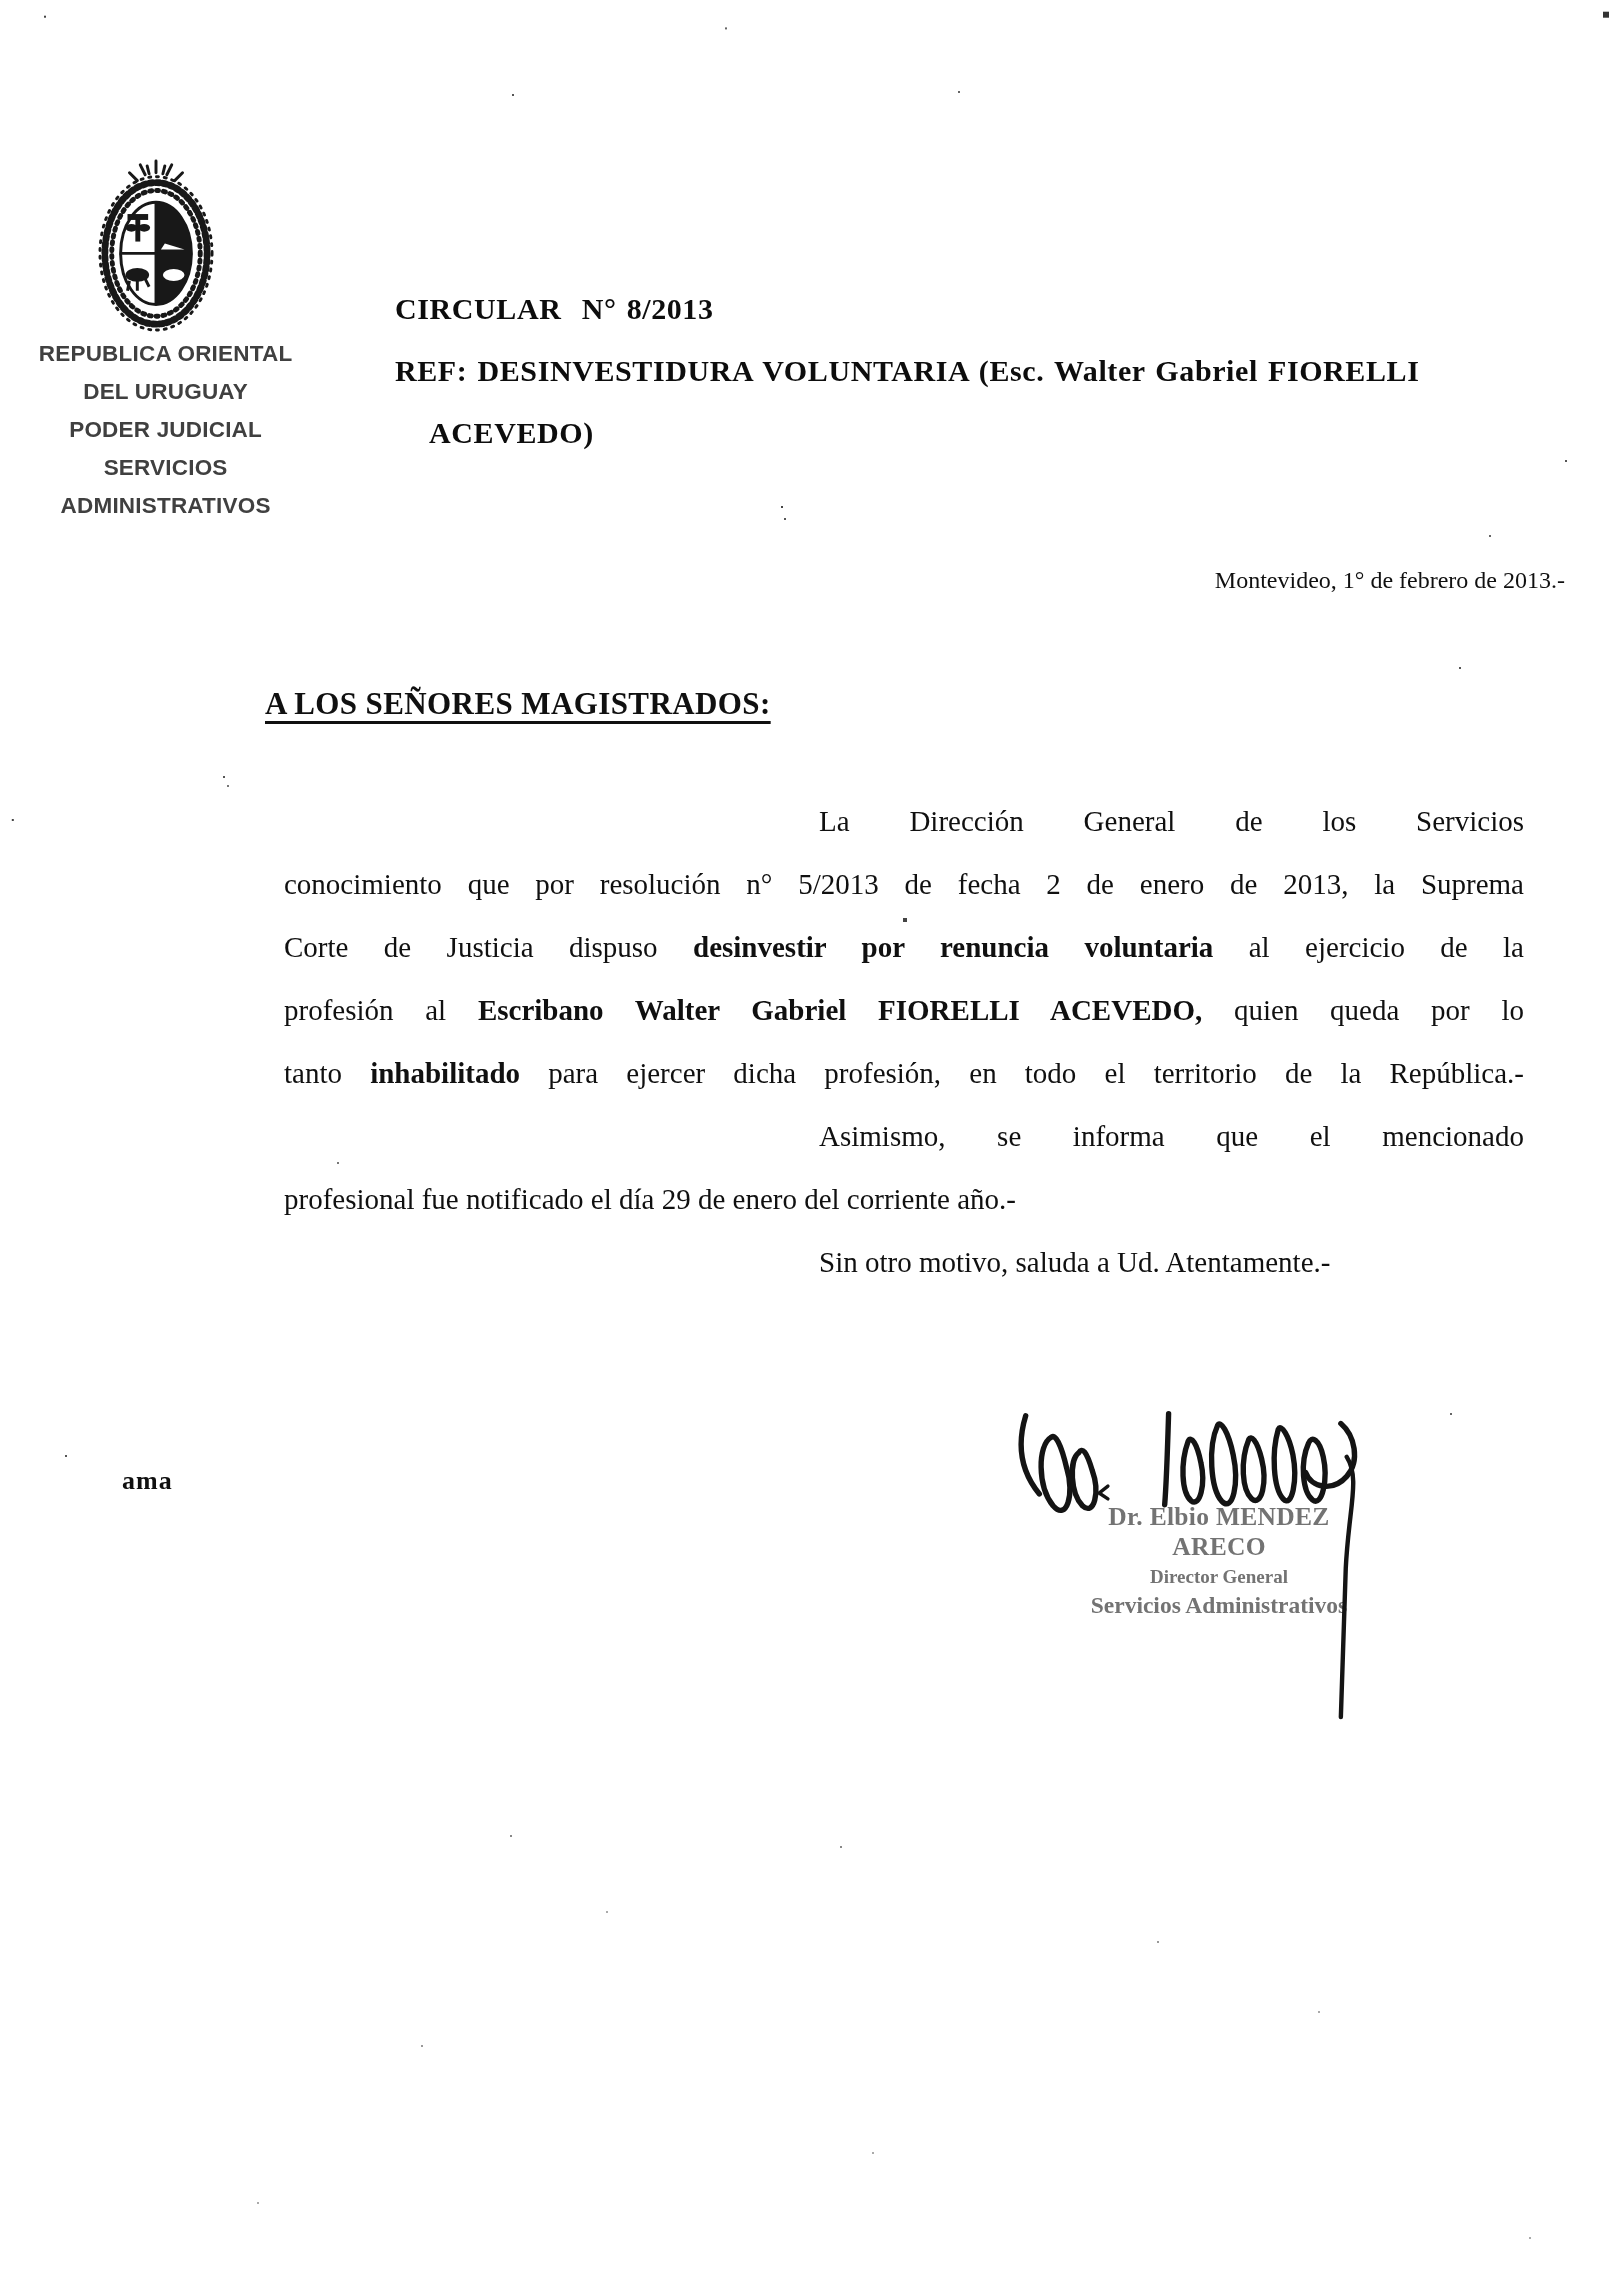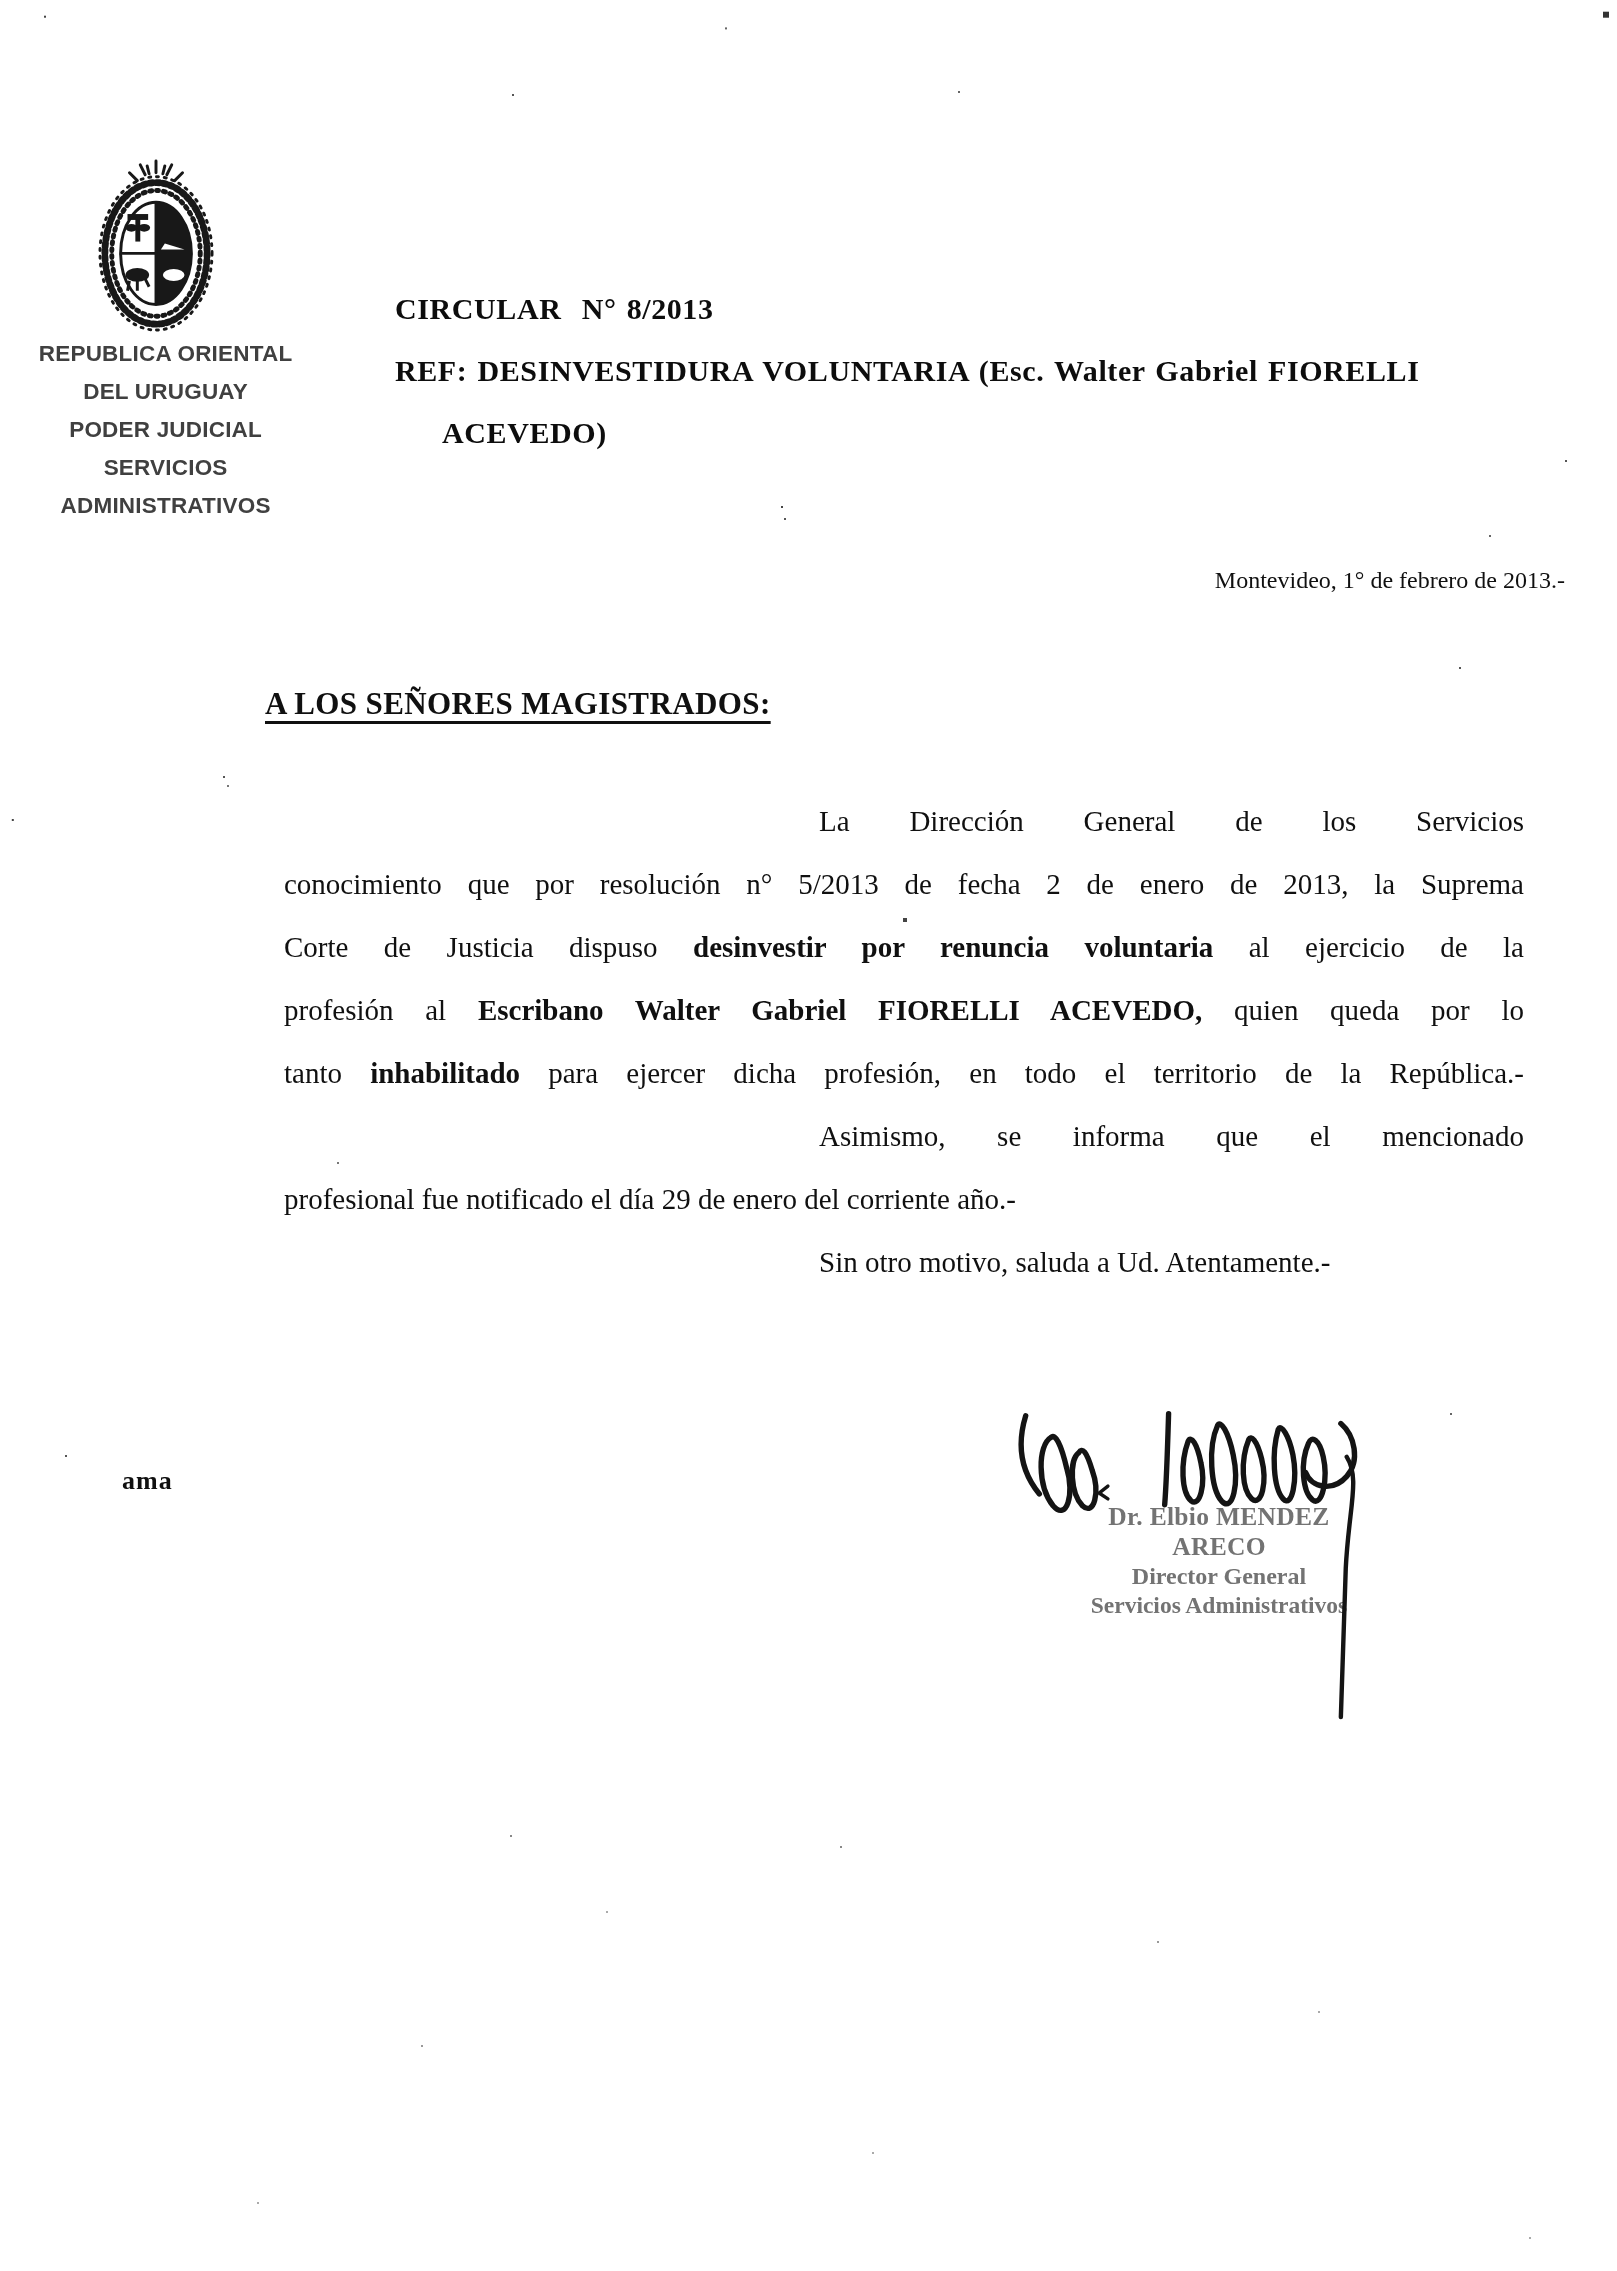--- a/index.html
+++ b/index.html
@@ -16,42 +16,42 @@
     position:absolute; left:17.6px; top:335px; width:296px;
     font-family:"Liberation Sans", sans-serif; font-weight:700;
     font-size:22.5px; line-height:38px; text-align:center;
     letter-spacing:0.2px; color:#404040;
   }
   
   .hdr { position:absolute; font-weight:700; letter-spacing:0.6px; word-spacing:2px;
          font-size:30px; white-space:pre; color:#0d0d0d; }
   .hdr-circular { left:395px; top:292px; }
   .hdr-ref1     { left:395px; top:354px; }
-  .hdr-ref2     { left:429px; top:416px;margin-left:13px; }
+  .hdr-ref2     { left:429px; top:416px; }
   
   .dateline { position:absolute; left:957px; top:567px; width:608px;
               font-size:24px; text-align:right; white-space:pre; }
   
   .addressee { position:absolute; left:265px; top:686px; font-size:31px; font-weight:700;
                letter-spacing:0.4px; text-decoration:underline;
                text-decoration-thickness:2.9px; text-underline-offset:6.9px; }
   
   .body-block { position:absolute; left:284px; top:790px; width:1240px; }
   .bline { width:1240px; box-sizing:border-box; font-size:29px; line-height:63px;
            text-align:justify; text-align-last:justify; }
   .bline b { font-weight:700; }
   .indent  { padding-left:535px; }
   .lastline { text-align-last:left; }
   .initials { position:absolute; left:122px; top:1466px; font-size:26px; font-weight:700;
               letter-spacing:1px; }
   
   .sig-text { position:absolute; left:1063px; top:1502px; width:312px; text-align:center;
               font-weight:700; color:#737373; }
   .sig-name   { font-size:25.5px; line-height:30px; letter-spacing:0.3px; }
-  .sig-title  { font-size:24px; line-height:29px; }
+  .sig-title  { font-size:19px; line-height:29px; }
   .sig-office { font-size:23.5px; line-height:29px; }
   .sig-svg { position:absolute; left:1010px; top:1402px; width:372px; height:323px; z-index:5; }
   
   .noise { position:absolute; left:0; top:0; width:2px; height:2px; background:transparent;
     box-shadow:
       44px 15.7px 0 0 #444, 725px 27.4px 0 0 #666, 512px 94px 0 0 #555,
       958px 91px 0 0 #666, 1605px 13.7px 0 2px #333, 1565px 460px 0 0 #555,
       781px 506px 0 0 #444, 784px 518px 0 0 #555, 1459px 667px 0 0 #555,
       223px 776px 0 0 #555, 227px 785px 0 0 #777, 11.8px 819px 0 0 #444,
       628px 886px 0 0 #555, 904px 919px 0 1px #444, 337px 1162px 0 0 #777,

